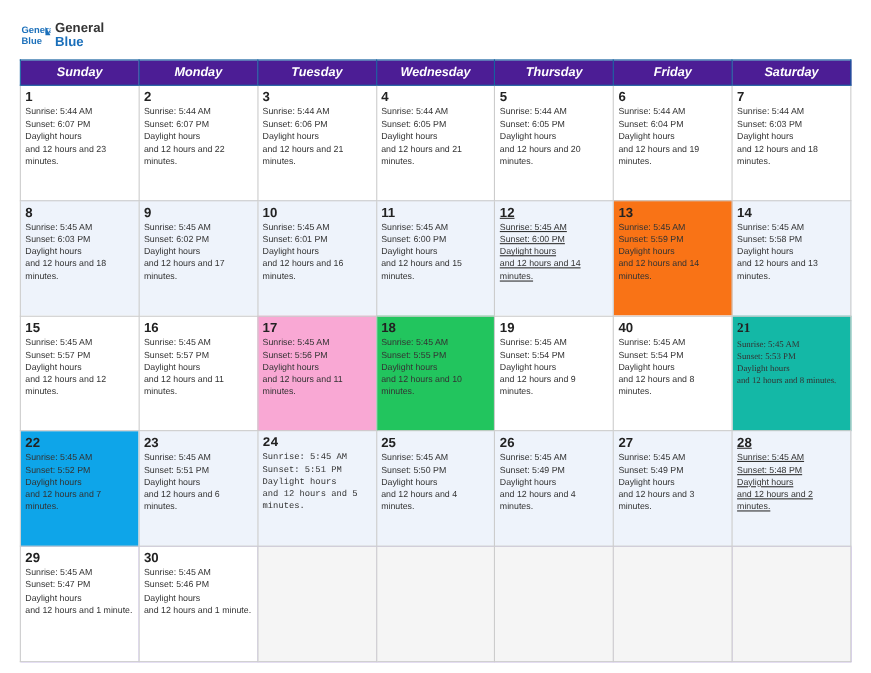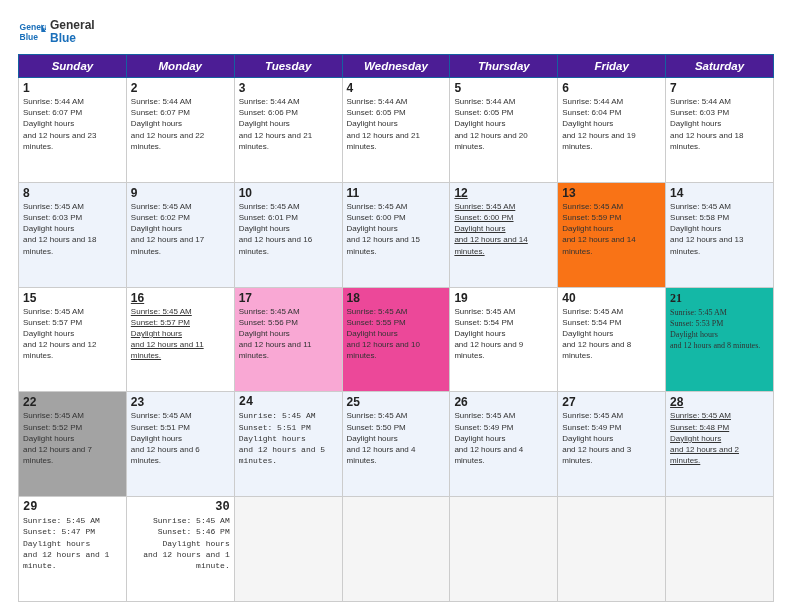--- a/index.html
+++ b/index.html
@@ -179,47 +179,47 @@
           <td style="background: rgb(238, 243, 251);">
             <span class="day-num">14</span>
 <div class="day-info">Sunrise: 5:45 AM<br>Sunset: 5:58 PM<br>Daylight hours<br>and 12 hours and 13 minutes.</div>
           </td>
         </tr>
         <tr style="background: rgb(255, 255, 255);">
           <td style="background: rgb(255, 255, 255);">
             <span class="day-num">15</span>
 <div class="day-info">Sunrise: 5:45 AM<br>Sunset: 5:57 PM<br>Daylight hours<br>and 12 hours and 12 minutes.</div>
           </td>
-          <td style="background: rgb(255, 255, 255); text-decoration: underline;">
+          <td style="background: rgb(255, 255, 255);">
             <span class="day-num">16</span>
 <div class="day-info">Sunrise: 5:45 AM<br>Sunset: 5:57 PM<br>Daylight hours<br>and 12 hours and 11 minutes.</div>
           </td>
           <td style="background: #f9a8d4;">
             <span class="day-num">17</span>
 <div class="day-info">Sunrise: 5:45 AM<br>Sunset: 5:56 PM<br>Daylight hours<br>and 12 hours and 11 minutes.</div>
           </td>
-          <td style="background: #ec4899;">
+          <td style="background: #22c55e;">
             <span class="day-num">18</span>
 <div class="day-info">Sunrise: 5:45 AM<br>Sunset: 5:55 PM<br>Daylight hours<br>and 12 hours and 10 minutes.</div>
           </td>
           <td style="background: rgb(255, 255, 255);">
             <span class="day-num">19</span>
 <div class="day-info">Sunrise: 5:45 AM<br>Sunset: 5:54 PM<br>Daylight hours<br>and 12 hours and 9 minutes.</div>
           </td>
           <td style="background: rgb(255, 255, 255);">
             <span class="day-num">40</span>
 <div class="day-info">Sunrise: 5:45 AM<br>Sunset: 5:54 PM<br>Daylight hours<br>and 12 hours and 8 minutes.</div>
           </td>
           <td style="background: #14b8a6; font-family: Liberation Serif, serif;">
             <span class="day-num">21</span>
 <div class="day-info">Sunrise: 5:45 AM<br>Sunset: 5:53 PM<br>Daylight hours<br>and 12 hours and 8 minutes.</div>
           </td>
         </tr>
         <tr style="background: rgb(238, 243, 251);">
-          <td style="background: #a3a3a3;">
+          <td style="background: #0ea5e9;">
             <span class="day-num">22</span>
 <div class="day-info">Sunrise: 5:45 AM<br>Sunset: 5:52 PM<br>Daylight hours<br>and 12 hours and 7 minutes.</div>
           </td>
           <td style="background: rgb(238, 243, 251); margin-top: 12px;">
             <span class="day-num">23</span>
 <div class="day-info">Sunrise: 5:45 AM<br>Sunset: 5:51 PM<br>Daylight hours<br>and 12 hours and 6 minutes.</div>
           </td>
           <td style="background: rgb(238, 243, 251); font-family: Liberation Mono, monospace;">
             <span class="day-num">24</span>
 <div class="day-info">Sunrise: 5:45 AM<br>Sunset: 5:51 PM<br>Daylight hours<br>and 12 hours and 5 minutes.</div>
@@ -234,26 +234,26 @@
           </td>
           <td style="background: rgb(238, 243, 251);">
             <span class="day-num">27</span>
 <div class="day-info">Sunrise: 5:45 AM<br>Sunset: 5:49 PM<br>Daylight hours<br>and 12 hours and 3 minutes.</div>
           </td>
           <td style="background: rgb(238, 243, 251); text-decoration: underline;">
             <span class="day-num">28</span>
 <div class="day-info">Sunrise: 5:45 AM<br>Sunset: 5:48 PM<br>Daylight hours<br>and 12 hours and 2 minutes.</div>
           </td>
         </tr>
-        <tr style="background: #8b5cf6; font-family: Liberation Mono, monospace;">
+        <tr style="background: #8b5cf6;">
           <td style="background: rgb(255, 255, 255);">
             <span class="day-num">29</span>
 <div class="day-info">Sunrise: 5:45 AM<br>Sunset: 5:47 PM<br>Daylight hours<br>and 12 hours and 1 minute.</div>
           </td>
-          <td style="background: rgb(255, 255, 255); text-align: right;">
+          <td style="background: rgb(255, 255, 255);">
             <span class="day-num">30</span>
 <div class="day-info">Sunrise: 5:45 AM<br>Sunset: 5:46 PM<br>Daylight hours<br>and 12 hours and 1 minute.</div>
           </td>
           <td class="empty" style="background: rgb(245, 245, 245);"></td>
           <td class="empty" style="background: rgb(245, 245, 245);"></td>
           <td class="empty" style="background: rgb(245, 245, 245);"></td>
           <td class="empty" style="background: rgb(245, 245, 245);"></td>
           <td class="empty" style="background: rgb(245, 245, 245);"></td>
         </tr>
       </tbody>

